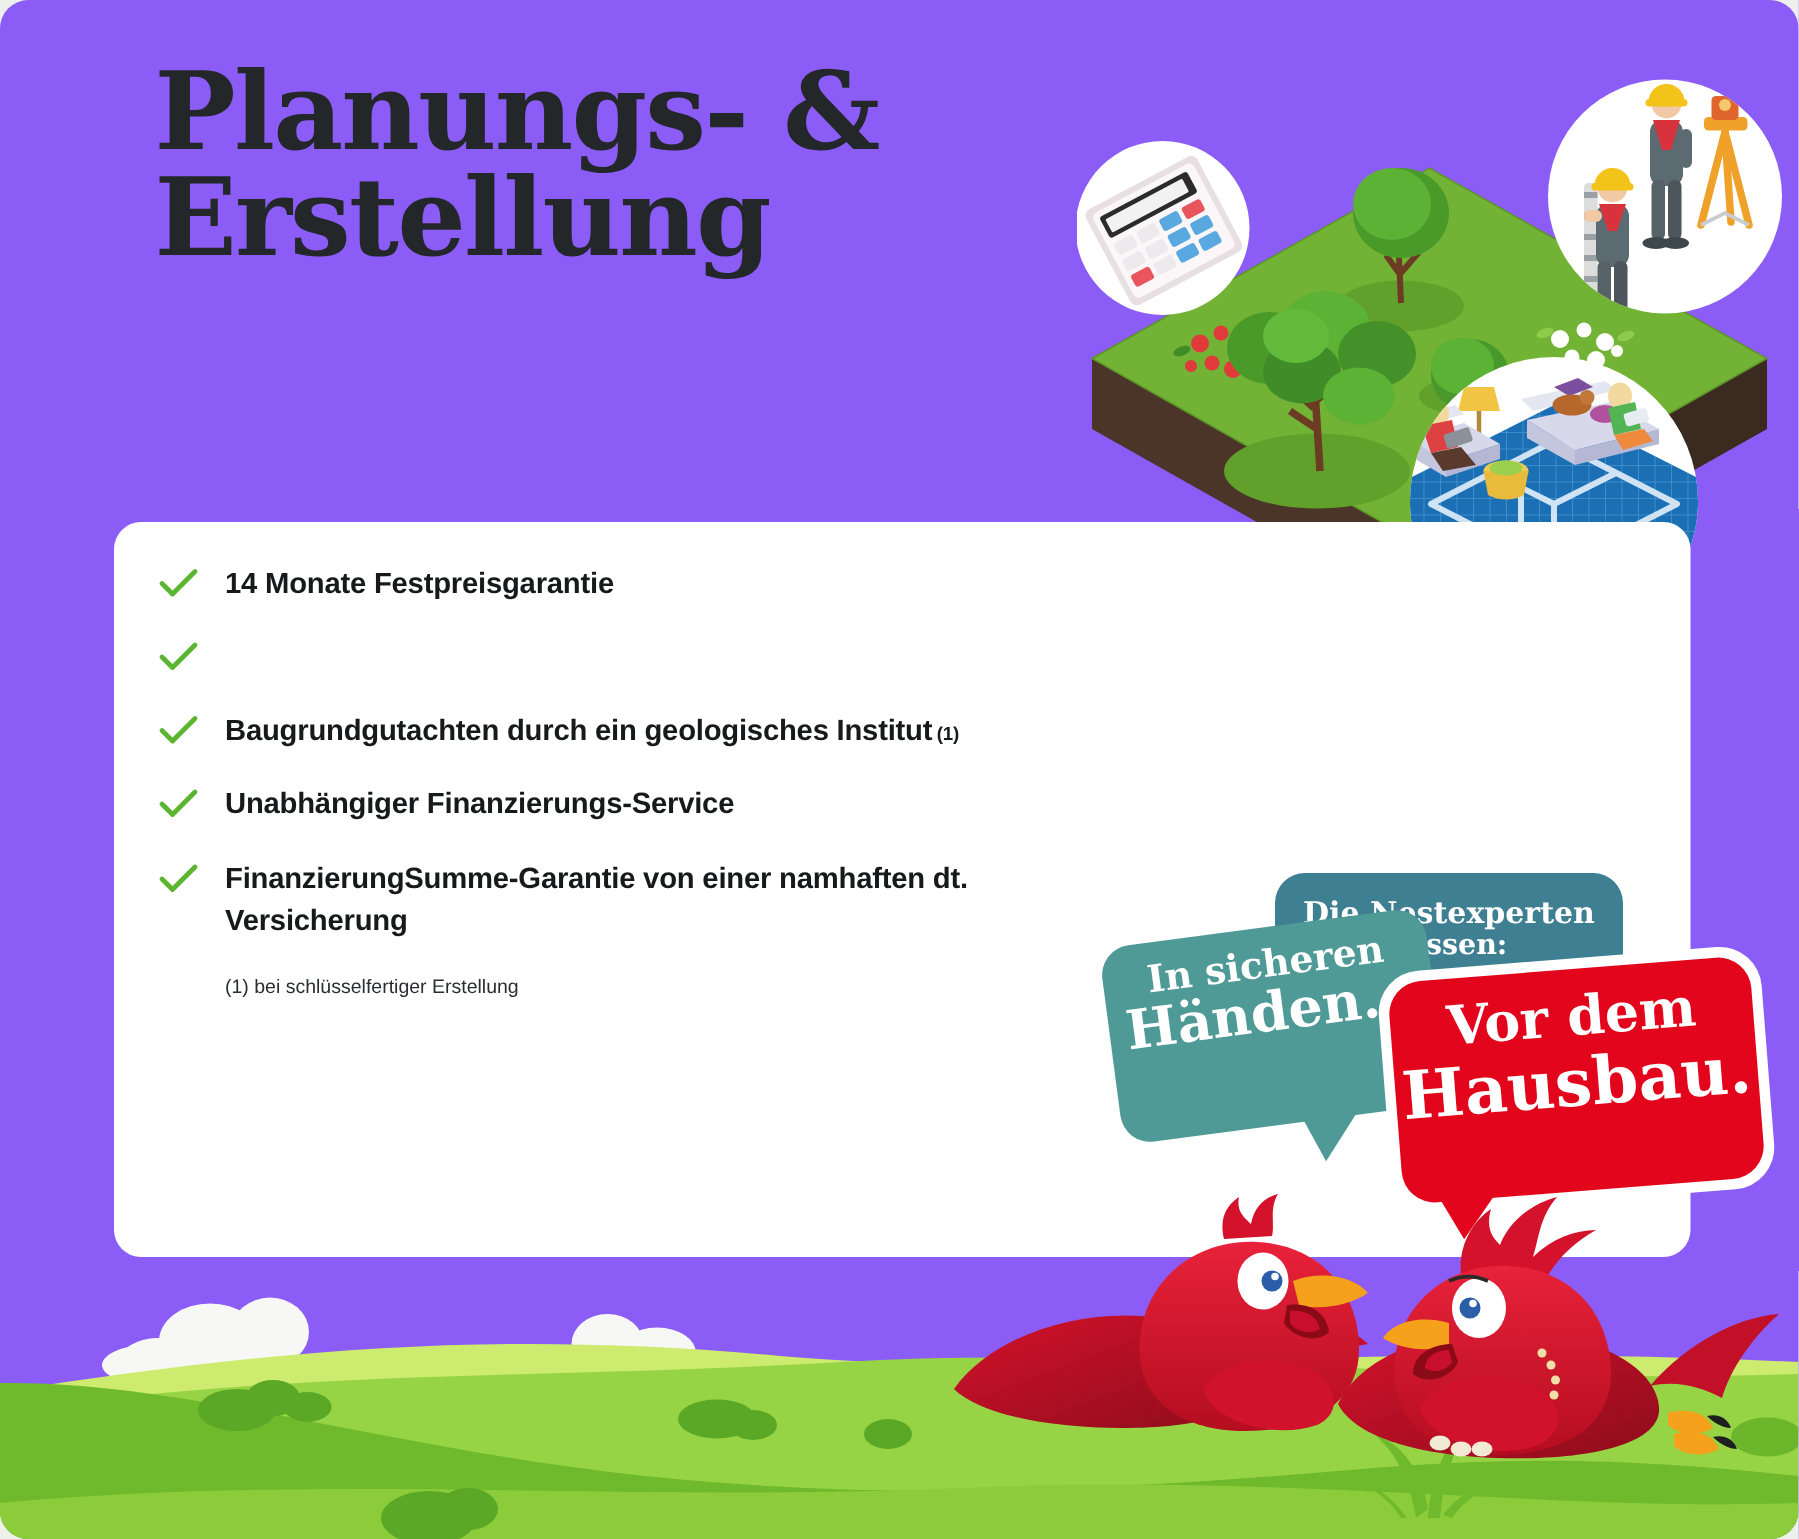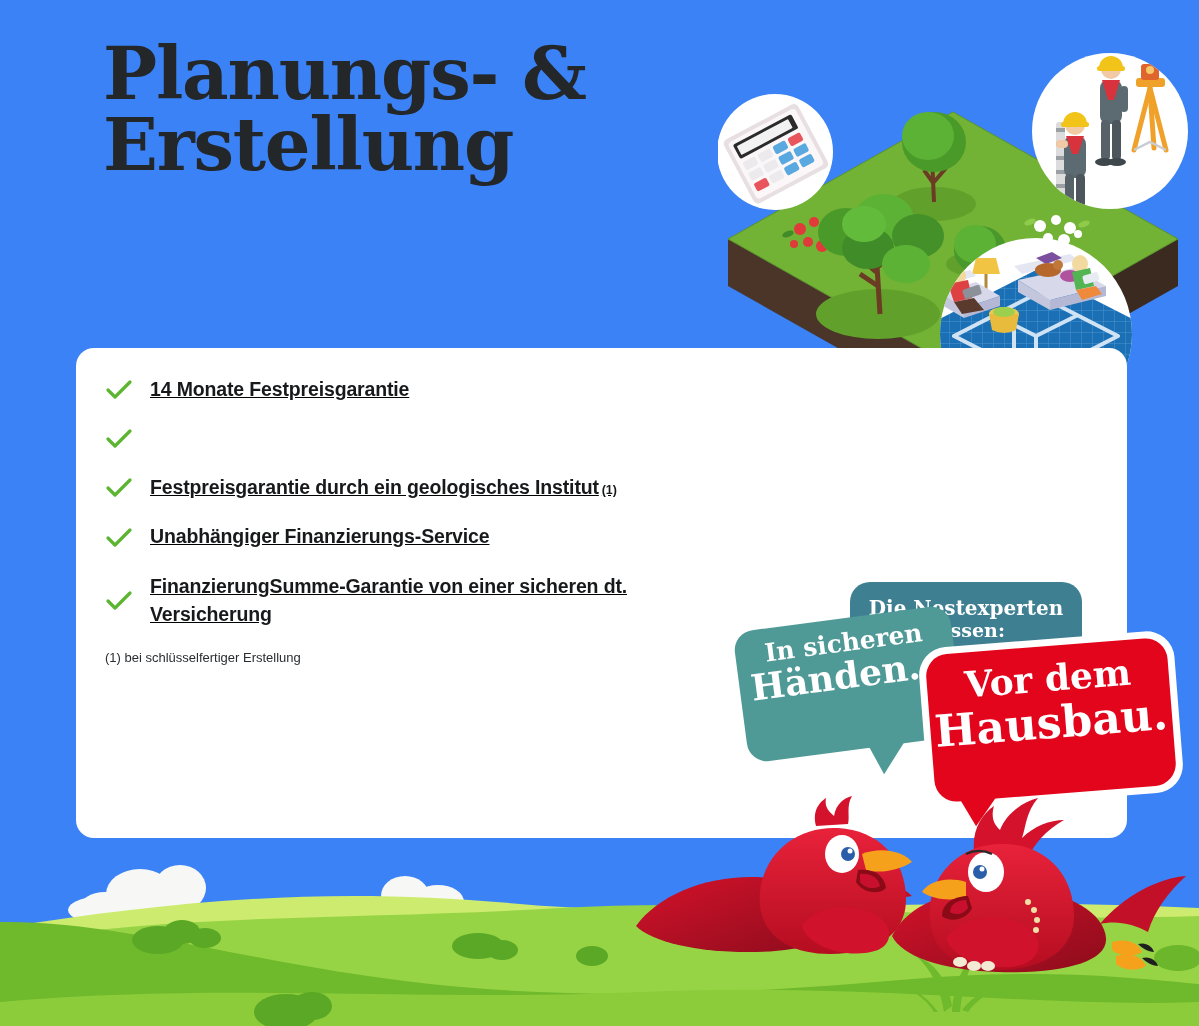--- a/index.html
+++ b/index.html
@@ -6,22 +6,23 @@
   * { box-sizing: border-box; margin: 0; padding: 0; }
   html, body {
     width: 1199px; height: 1026px;
     overflow: hidden;
     background: #eef0ec;
     font-family: "Liberation Sans", sans-serif;
   }
   .stage {
     position: relative;
     width: 1199px; height: 1026px;
-    background: #3b82f6;
+    background: #8b5cf6;
     overflow: hidden;
+    border-radius: 19px;
   }
 
   
   .landscape { position: absolute; left:0; bottom:0; width:1199px; height:210px; }
   .landscape svg { display:block; width:100%; height:100%; }
 
   
   .headline {
     position: absolute;
     left: 103px; top: 38px;
@@ -45,24 +46,23 @@
   }
 
   
   .checklist {
     position: absolute;
     left: 105px; top: 375px;
     width: 660px;
   }
   .check-item {
     display: flex;
-    align-items: center;
+    align-items: flex-start;
     margin-bottom: 20.5px;
     min-height: 28px;
-    text-decoration: underline;
   }
   .check-icon {
     flex: 0 0 auto;
     width: 28px; height: 24px;
     margin-right: 17px;
     margin-top: 2px;
   }
   .check-icon svg { display:block; }
   .check-text {
     font-size: 19.5px;
@@ -72,20 +72,21 @@
     letter-spacing: -0.15px;
     max-width: 560px;
   }
   .check-text .sup {
     font-size: 12.5px;
     font-weight: 700;
     color: #17191b;
     margin-left: 3px;
   }
   .footnote {
+    margin-left: 45px;
     margin-top: 9px;
     font-size: 13px;
     font-weight: 400;
     color: #2a2d30;
   }
 
   
   .iso { position: absolute; left: 718px; top: 24px; width: 470px; height: 430px; }
   .iso svg { display:block; }
 
@@ -448,41 +449,41 @@
           </svg>
       </span>
     </div>
 
     <div class="check-item">
       <span class="check-icon">
         <svg width="28" height="24" viewBox="0 0 28 24">
             <path d="M3 12 L10 19 L25 4" fill="none" stroke="#5cb531" stroke-width="3.2" stroke-linecap="round" stroke-linejoin="round"></path>
           </svg>
       </span>
-      <span class="check-text"><span>Festpreisgarantie durch ein geologisches Institut</span><span class="sup">(1)</span></span>
+      <span class="check-text"><span>Baugrundgutachten durch ein geologisches Institut</span><span class="sup">(1)</span></span>
     </div>
 
 
 
     <div class="check-item">
       <span class="check-icon">
         <svg width="28" height="24" viewBox="0 0 28 24">
             <path d="M3 12 L10 19 L25 4" fill="none" stroke="#5cb531" stroke-width="3.2" stroke-linecap="round" stroke-linejoin="round"></path>
           </svg>
       </span>
       <span class="check-text"><span>Unabhängiger Finanzierungs-Service</span></span>
     </div>
 
     <div class="check-item">
       <span class="check-icon">
         <svg width="28" height="24" viewBox="0 0 28 24">
             <path d="M3 12 L10 19 L25 4" fill="none" stroke="#5cb531" stroke-width="3.2" stroke-linecap="round" stroke-linejoin="round"></path>
           </svg>
       </span>
-      <span class="check-text"><span>FinanzierungSumme-Garantie von einer sicheren dt. Versicherung</span></span>
+      <span class="check-text"><span>FinanzierungSumme-Garantie von einer namhaften dt. Versicherung</span></span>
     </div>
 
 
     <div class="footnote">(1) bei schlüsselfertiger Erstellung</div>
   </div>
 
   <div class="bubbles">
 
     <div class="bubble b-nest">
       <div class="shape"></div>

